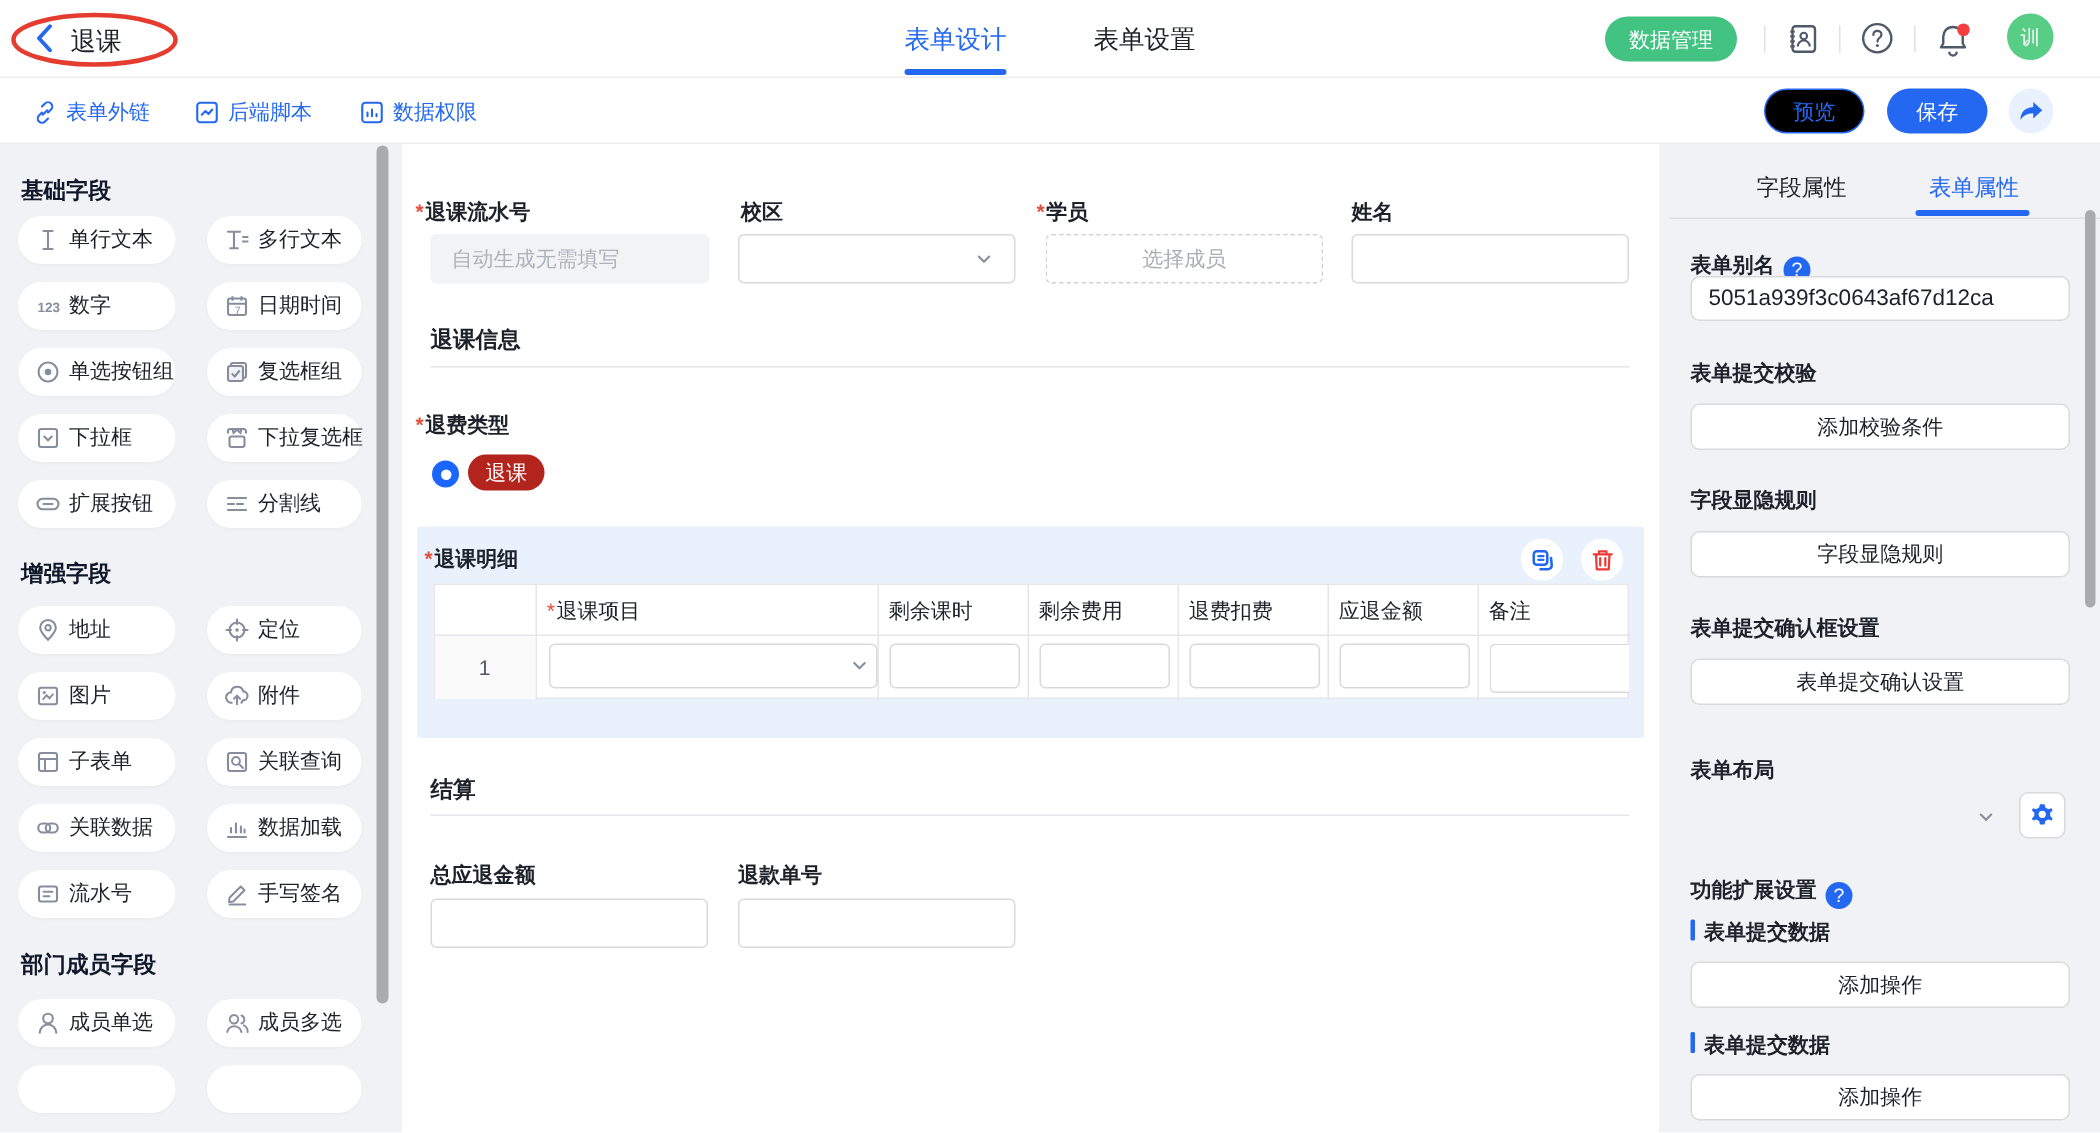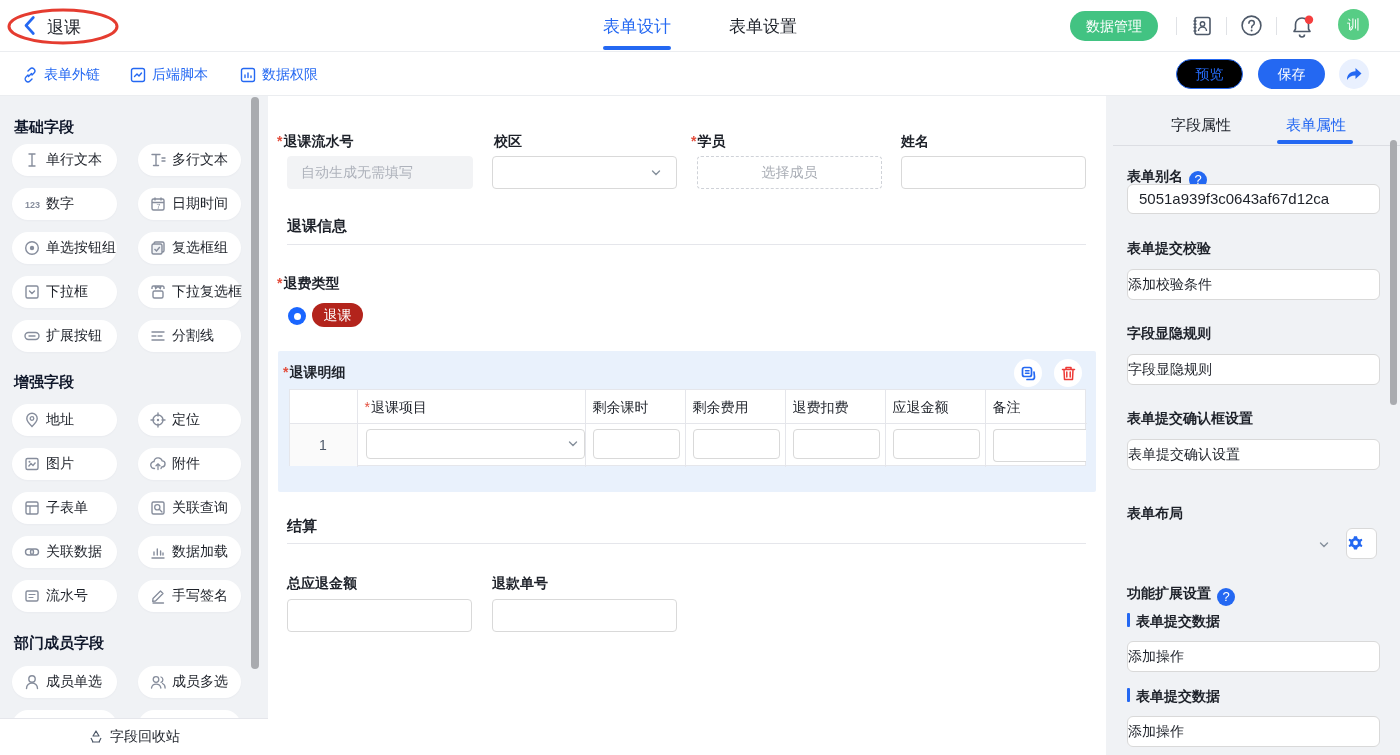--- a/index.html
+++ b/index.html
@@ -65,21 +65,21 @@
 #settle-inp1 { left:19px; top:503px; width:185px; }
 #settle-inp2 { left:224px; top:503px; width:185px; }
 
 #rpanel { position:absolute; left:1106px; top:96px; width:294px; height:659px; background:#f0f2f5; }
 .rtab { position:absolute; top:20px; font-size:15px; }
 #rtab1 { left:65px; color:#1d2129; }
 #rtab2 { left:180px; color:#2468f2; }
 #rtabline { position:absolute; left:171px; top:44px; width:76px; height:4px; background:#2468f2; border-radius:2px; }
 #rtabdiv { position:absolute; left:7px; top:48.5px; width:287px; height:1px; background:#dcdee3; }
 .rlabel { position:absolute; left:21px; font-size:14px; font-weight:bold; color:#1d2129; white-space:nowrap; }
-.rbtn { position:absolute; left:21px; width:253px; height:31px; background:#fff; border:1px solid #d9d9d9; border-radius:6px; font-size:14px; color:#1d2129; text-align:left; line-height:29px; }
+.rbtn { position:absolute; left:21px; width:253px; height:31px; background:#fff; border:1px solid #d9d9d9; border-radius:6px; font-size:14px; color:#1d2129; text-align:center; line-height:29px; }
 .qmark { display:inline-block; width:18px; height:18px; border-radius:50%; background:#2468f2; color:#fff; font-size:13px; text-align:center; line-height:18px; vertical-align:-3px; margin-left:6px; font-weight:normal; }
 .bluebar { position:absolute; left:21px; width:3px; height:14px; background:#2468f2; border-radius:1px; }
 #rp-scroll { position:absolute; left:284px; top:44px; width:7px; height:265px; background:#a9abaf; border-radius:4px; }
 </style>
 </head>
 <body>
 
 <div id="header">
   <svg id="backchev" width="11" height="19" viewBox="0 0 11 19">
       <path d="M9.3 1.5 L2 9.5 L9.3 17.5" fill="none" stroke="#2468f2" stroke-width="2.6" stroke-linecap="round" stroke-linejoin="round"></path>
@@ -131,23 +131,20 @@
   <div id="btn-share"><svg width="30" height="30" viewBox="0 0 30 30">
         <path d="M16.5 9 L22.5 14.5 L16.5 20 L16.5 16.5 C12 16.5 9.5 18.5 8 21 C8 15.5 11 12.8 16.5 12.3 Z" fill="#2468f2"></path>
       </svg></div>
 </div>
 
 <div id="sidebar">
   <div class="sec-h" style="top:22px;">基础字段</div>
   <div class="sec-h" style="top:277px;">增强字段</div>
   <div class="sec-h" style="top:538px;">部门成员字段</div>
   <div id="side-scroll"></div>
-  <div id="side-foot"><svg width="16" height="16" viewBox="0 0 16 16">
-        <path d="M8 2 L11 7 L5 7 Z M3 9 L5 13 M13 9 L11 13 M4 13 L12 13" fill="none" stroke="#4e5969" stroke-width="1.2" stroke-linejoin="round"></path>
-      </svg>字段回收站</div>
 <div class="fbtn c1" style="top: 48px;"><svg width="16" height="16" viewBox="0 0 16 16">
         <path d="M5 2 L11 2 M8 2 L8 14 M5 14 L11 14" stroke="#868d9c" stroke-width="1.4" fill="none" stroke-linecap="round"></path>
       </svg>单行文本</div>
     <div class="fbtn c2" style="top: 48px;"><svg width="16" height="16" viewBox="0 0 16 16">
         <path d="M2 2.5 L10 2.5 M6 2.5 L6 13.5 M3.5 13.5 L8.5 13.5 M12 6 L15 6 M12 9 L15 9" stroke="#868d9c" stroke-width="1.4" fill="none" stroke-linecap="round"></path>
       </svg>多行文本</div>
     <div class="fbtn c1" style="top: 92px;"><svg width="16" height="16" viewBox="0 0 16 16">
         <text x="1" y="12" font-size="9" font-weight="bold" fill="#868d9c">123</text>
       </svg>数字</div>
     <div class="fbtn c2" style="top: 92px;"><svg width="16" height="16" viewBox="0 0 16 16">

